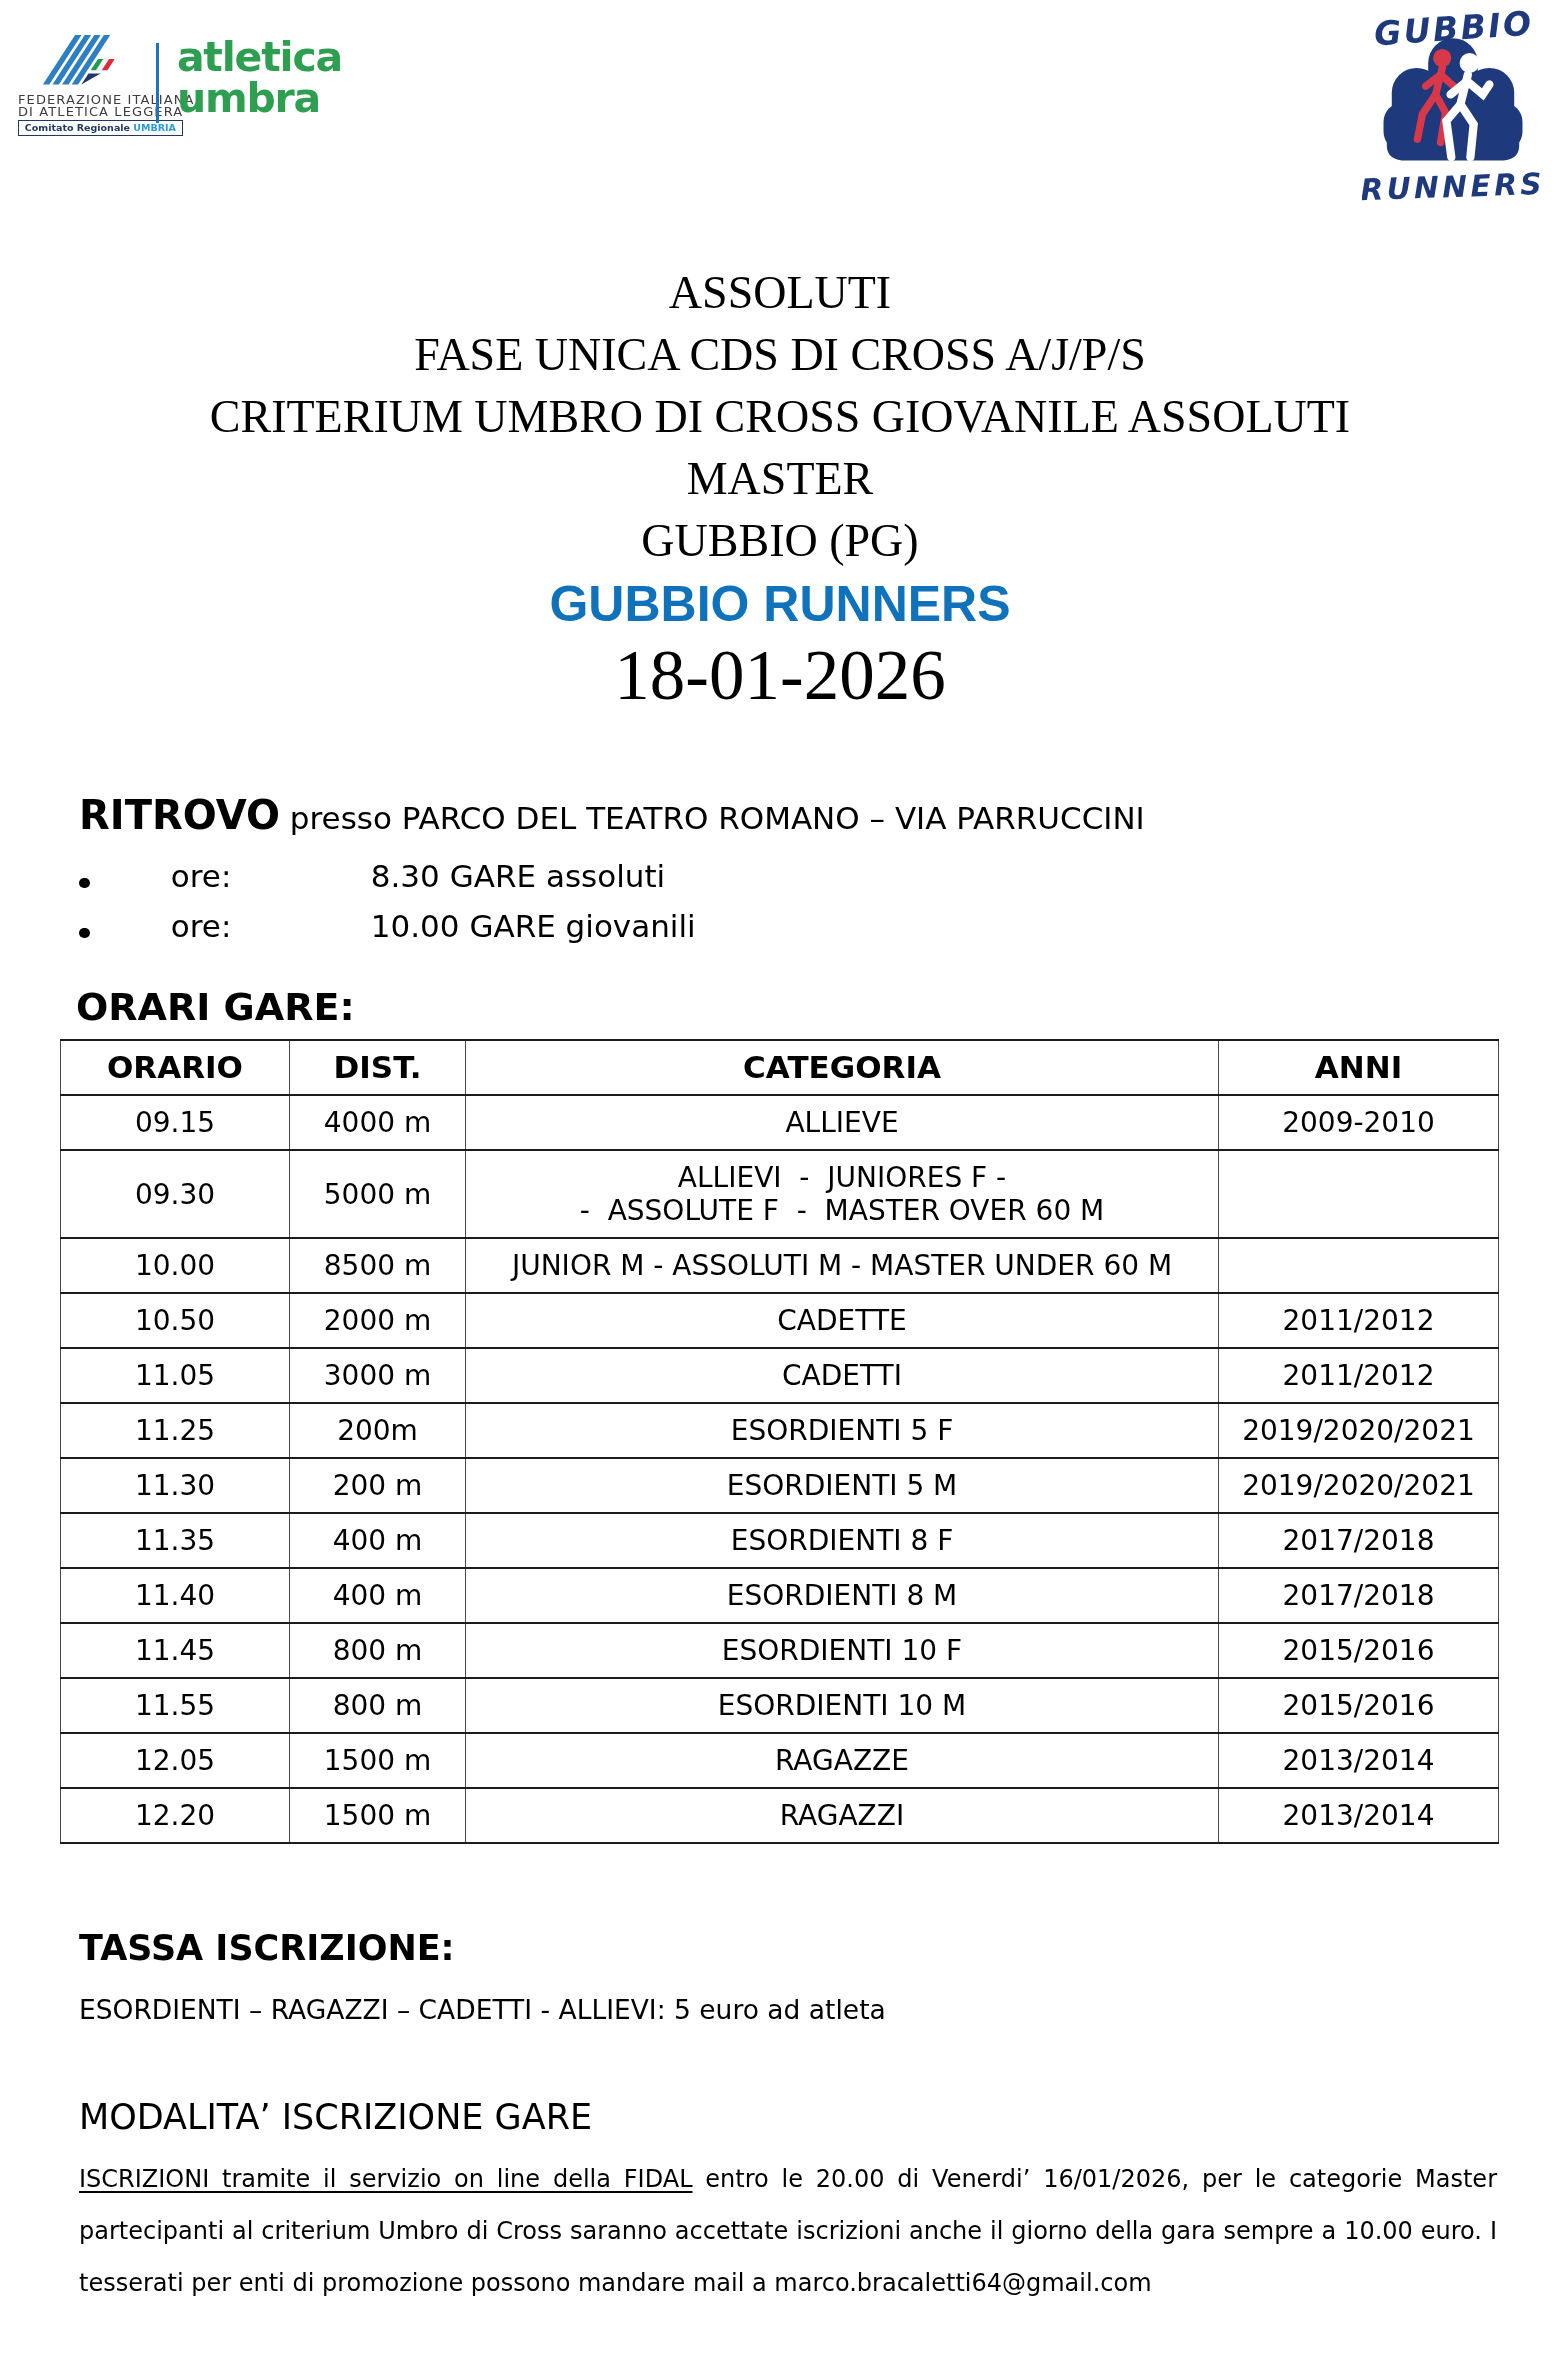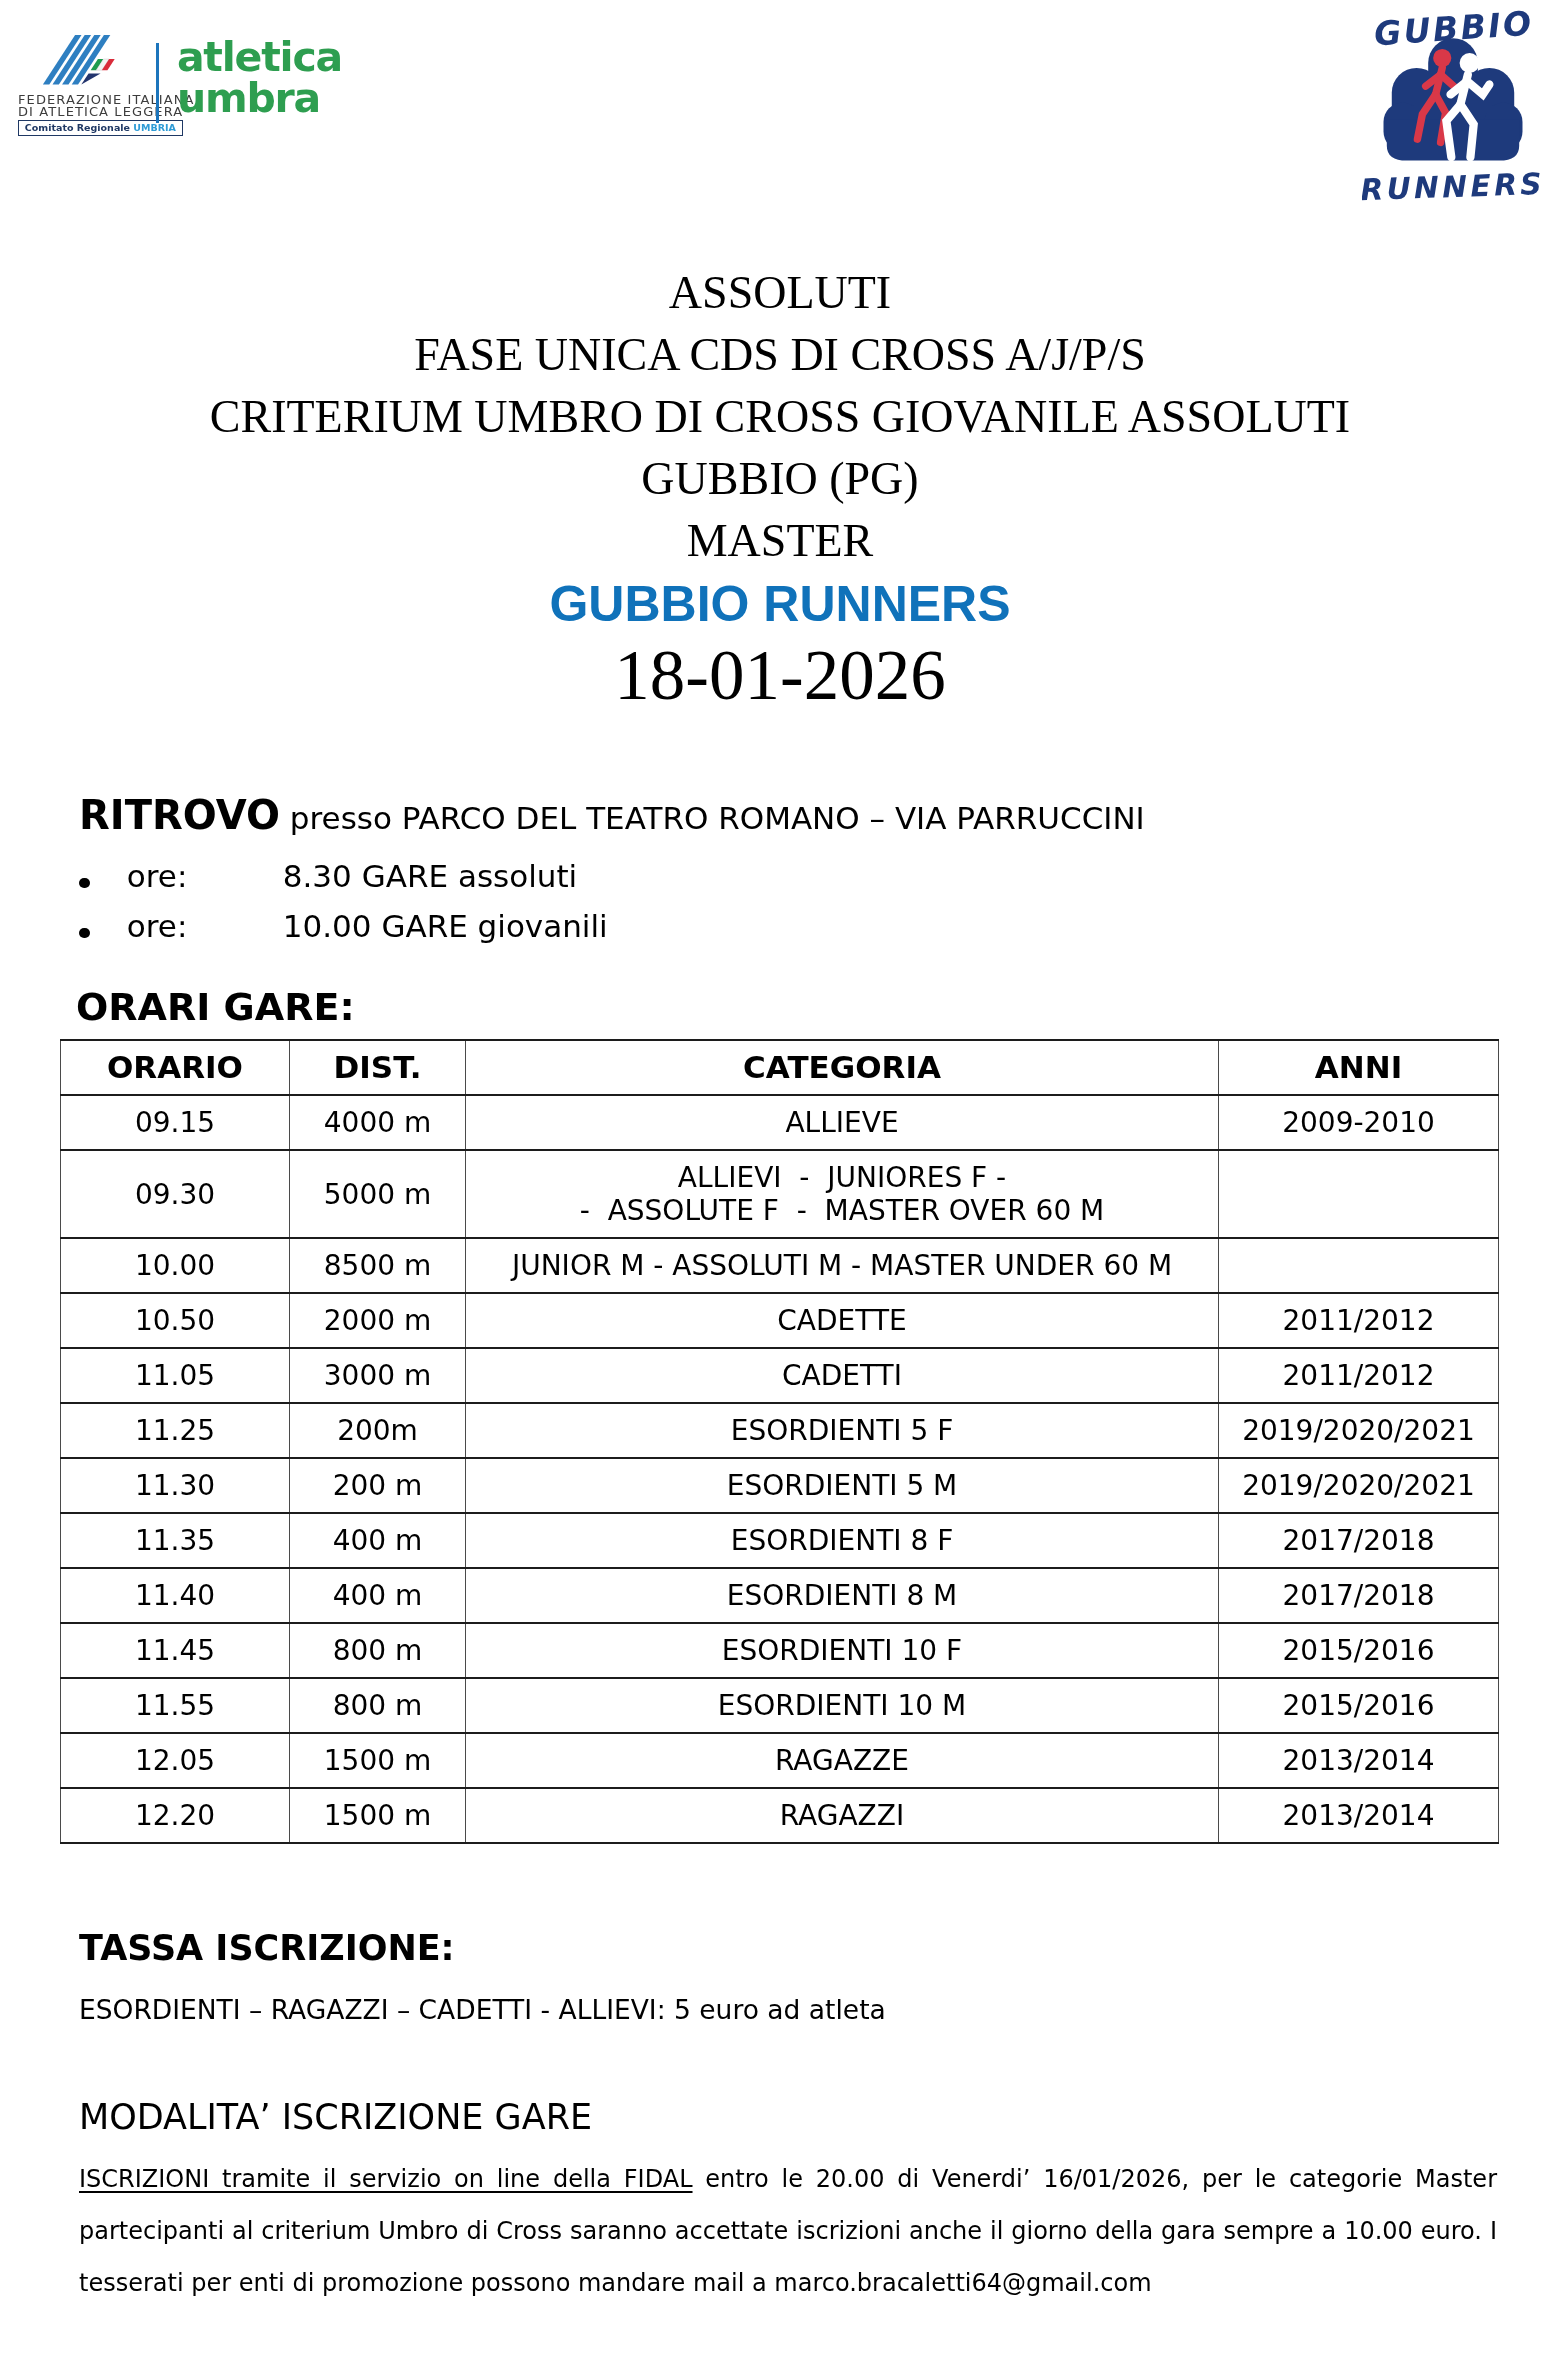--- a/index.html
+++ b/index.html
@@ -28,21 +28,21 @@
   .title-block { position:absolute; left:76px; top:262px; width:1408px; text-align:center; }
   .title-line { font-family:"Liberation Serif", serif; font-size:46px; line-height:62px; font-weight:normal; }
   .club-line  { font-family:"Liberation Sans", sans-serif; font-weight:bold; font-size:50px; line-height:65px; color:#1072BA; }
   .date-line  { font-family:"Liberation Serif", serif; font-size:71px; line-height:76px; }
 
   
   .ritrovo { position:absolute; left:79px; top:792px; width:1416px; }
   .ritrovo-label { font-weight:bold; font-size:40px; }
   .ritrovo-rest  { font-size:31px; }
   .bullets { margin-top:20px; }
-  .bullet-row { display:flex; align-items:baseline; height:50px; font-size:31px; }
+  .bullet-row { display:flex; align-items:baseline; height:50px; font-size:31px;gap:44px; }
   .dot { width:10.8px; height:10.8px; border-radius:50%; background:#000; margin-right:37px; align-self:center; flex:0 0 10.8px; }
   .ore { width:156px; }
 
   
   .orari-heading { position:absolute; left:76px; top:985px; font-size:38px; font-weight:bold; }
   .schedule { position:absolute; left:60px; top:1039px; width:1437px; border-collapse:collapse; table-layout:fixed; }
   .schedule th, .schedule td {
     text-align:center; line-height:33px; overflow:hidden;
     border-left:1.7px solid #4a4a4a; border-right:1.7px solid #4a4a4a;
     border-top:2.5px solid #1c1c1c; border-bottom:2.5px solid #1c1c1c;
@@ -119,22 +119,22 @@
       <path d="M119 120 L135 144 L131 184"></path>
       <path d="M119 120 L102 140 L108 184"></path>
     </g>
     <text x="110" y="232" text-anchor="middle" font-size="36" font-weight="bold" font-style="italic" letter-spacing="4" fill="#1E3A7C" transform="rotate(-2 110 232)">RUNNERS</text>
   </svg>
 
   <div class="title-block">
     <div class="title-line">ASSOLUTI</div>
     <div class="title-line">FASE UNICA CDS DI CROSS A/J/P/S</div>
     <div class="title-line">CRITERIUM UMBRO DI CROSS GIOVANILE ASSOLUTI</div>
+    <div class="title-line">MASTER</div>
     <div class="title-line">GUBBIO (PG)</div>
-    <div class="title-line">MASTER</div>
     <div class="club-line">GUBBIO RUNNERS</div>
     <div class="date-line">18-01-2026</div>
   </div>
 
   <div class="ritrovo">
     <div>
       <span class="ritrovo-label">RITROVO</span><span class="ritrovo-rest"> presso PARCO DEL TEATRO ROMANO – VIA PARRUCCINI</span>
     </div>
     <div class="bullets">
       <div class="bullet-row">

